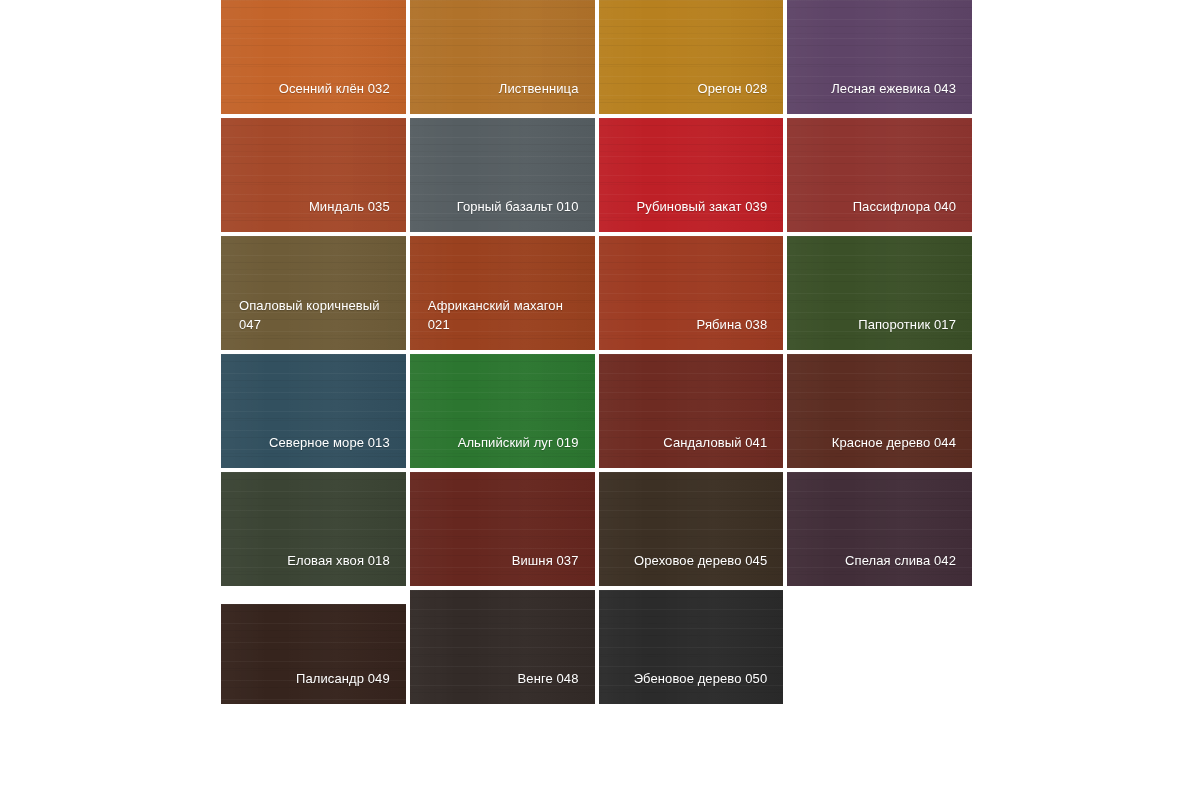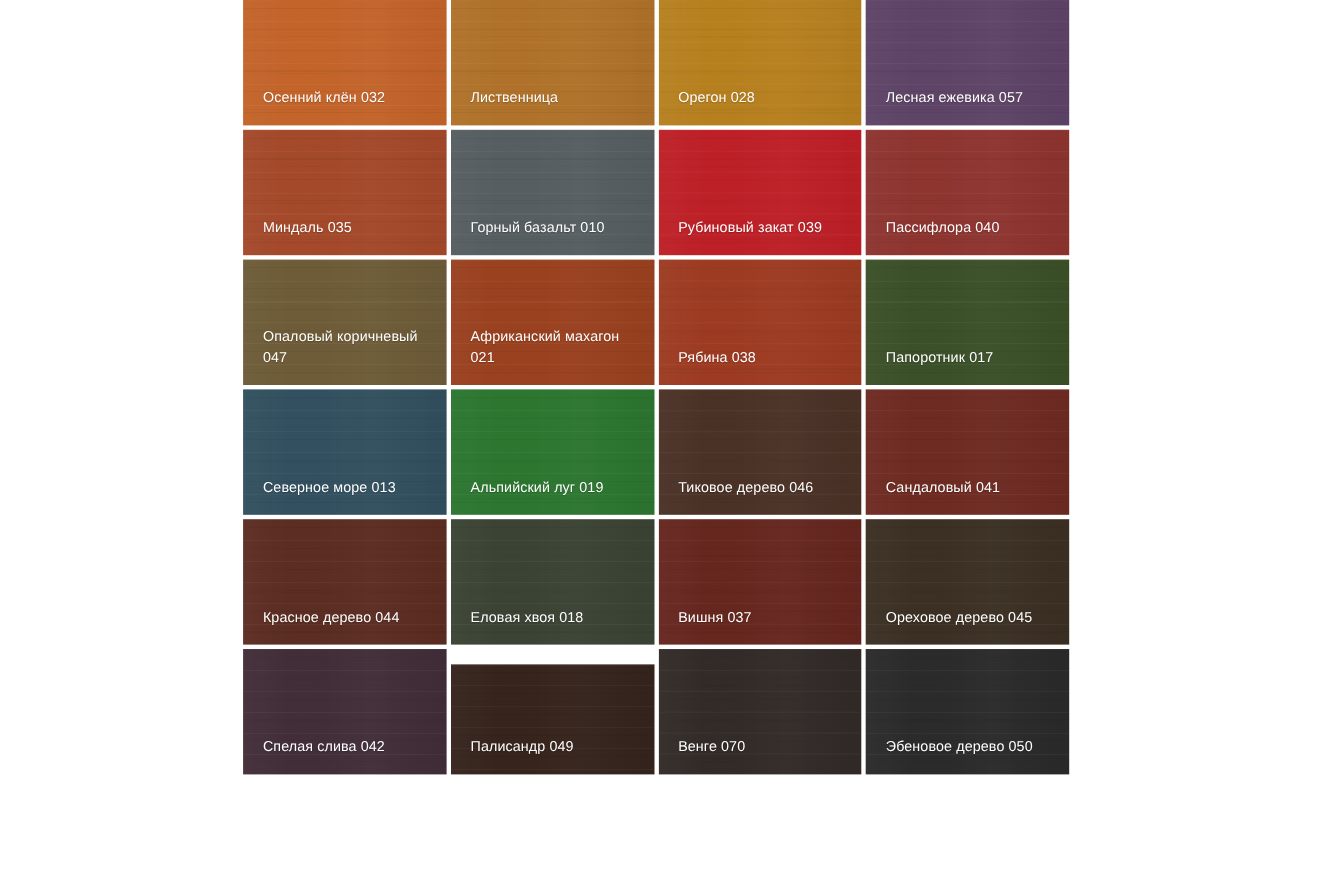--- a/index.html
+++ b/index.html
@@ -36,21 +36,22 @@
     row-gap: 4px;
     background: #ffffff;
   }
 
   .swatch {
     position: relative;
     overflow: hidden;
     display: flex;
     align-items: flex-end;
     box-sizing: border-box;
-    padding: 0 0 16px 18px;
+    padding: 0 16px 16px 18px;
+    justify-content: flex-end;
   }
 
   
   .swatch .grain {
     position: absolute;
     inset: 0;
     pointer-events: none;
     background-image:
       repeating-linear-gradient(
         to bottom,
@@ -105,21 +106,21 @@
       <div class="swatch" style="background-color: rgb(176, 114, 42);">
         <span class="grain"></span>
         <span class="swatch-label">Лиственница</span>
       </div>
       <div class="swatch" style="background-color: rgb(183, 128, 31);">
         <span class="grain"></span>
         <span class="swatch-label">Орегон 028</span>
       </div>
       <div class="swatch" style="background-color: rgb(94, 68, 103);">
         <span class="grain"></span>
-        <span class="swatch-label">Лесная ежевика 057</span>
+        <span class="swatch-label">Лесная ежевика 043</span>
       </div>
       <div class="swatch" style="background-color: rgb(164, 73, 42);">
         <span class="grain"></span>
         <span class="swatch-label">Миндаль 035</span>
       </div>
       <div class="swatch" style="background-color: rgb(86, 94, 98);">
         <span class="grain"></span>
         <span class="swatch-label">Горный базальт 010</span>
       </div>
       <div class="swatch" style="background-color: rgb(190, 32, 39);">
@@ -147,24 +148,20 @@
         <span class="swatch-label">Папоротник 017</span>
       </div>
       <div class="swatch" style="background-color: rgb(50, 80, 95);">
         <span class="grain"></span>
         <span class="swatch-label">Северное море 013</span>
       </div>
       <div class="swatch" style="background-color: rgb(44, 118, 48);">
         <span class="grain"></span>
         <span class="swatch-label">Альпийский луг 019</span>
       </div>
-      <div class="swatch" style="background-color: rgb(75, 50, 39);">
-        <span class="grain"></span>
-        <span class="swatch-label">Тиковое дерево 046</span>
-      </div>
       <div class="swatch" style="background-color: rgb(110, 43, 34);">
         <span class="grain"></span>
         <span class="swatch-label">Сандаловый 041</span>
       </div>
       <div class="swatch" style="background-color: rgb(92, 45, 34);">
         <span class="grain"></span>
         <span class="swatch-label">Красное дерево 044</span>
       </div>
       <div class="swatch" style="background-color: rgb(59, 68, 52);">
         <span class="grain"></span>
@@ -181,20 +178,20 @@
       <div class="swatch" style="background-color: rgb(66, 46, 57);">
         <span class="grain"></span>
         <span class="swatch-label">Спелая слива 042</span>
       </div>
       <div class="swatch" style="background-color: rgb(54, 36, 29); margin-top: 14px;">
         <span class="grain"></span>
         <span class="swatch-label">Палисандр 049</span>
       </div>
       <div class="swatch" style="background-color: rgb(51, 43, 40);">
         <span class="grain"></span>
-        <span class="swatch-label">Венге 070</span>
+        <span class="swatch-label">Венге 048</span>
       </div>
       <div class="swatch" style="background-color: rgb(43, 43, 43);">
         <span class="grain"></span>
         <span class="swatch-label">Эбеновое дерево 050</span>
       </div>
     </div>
 </div>
 
 </body></html>

